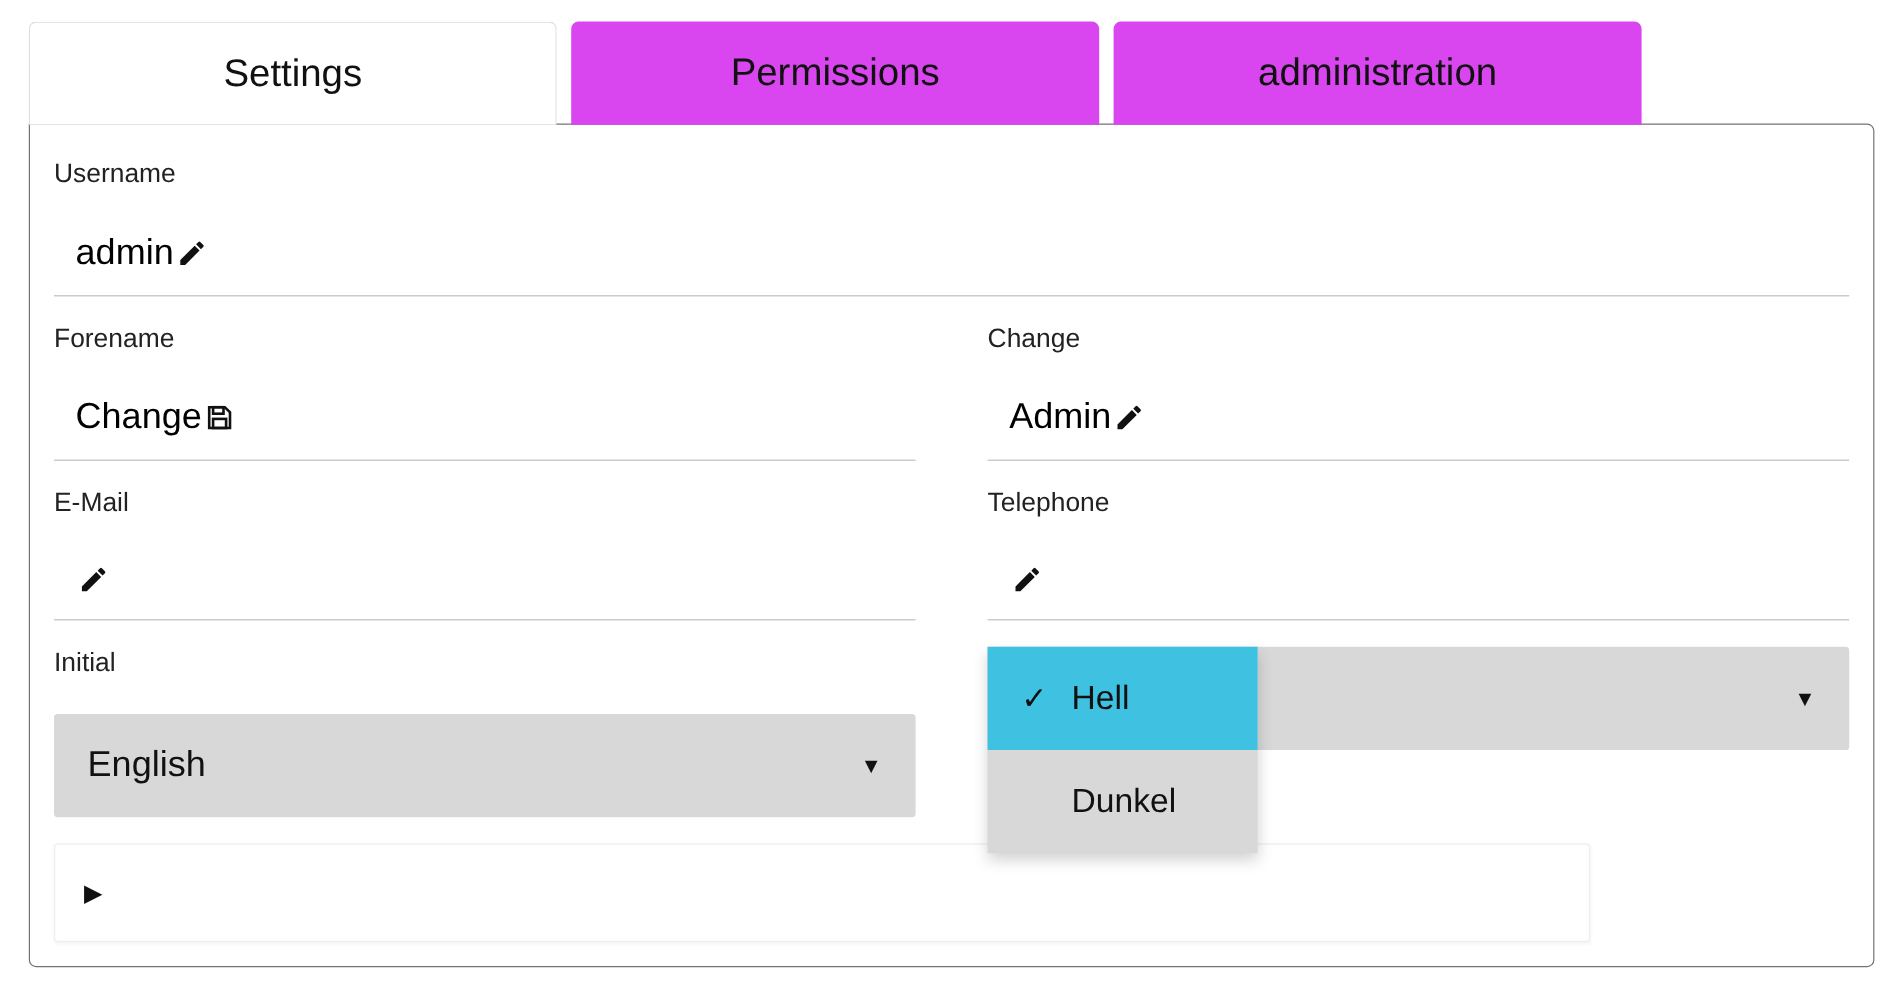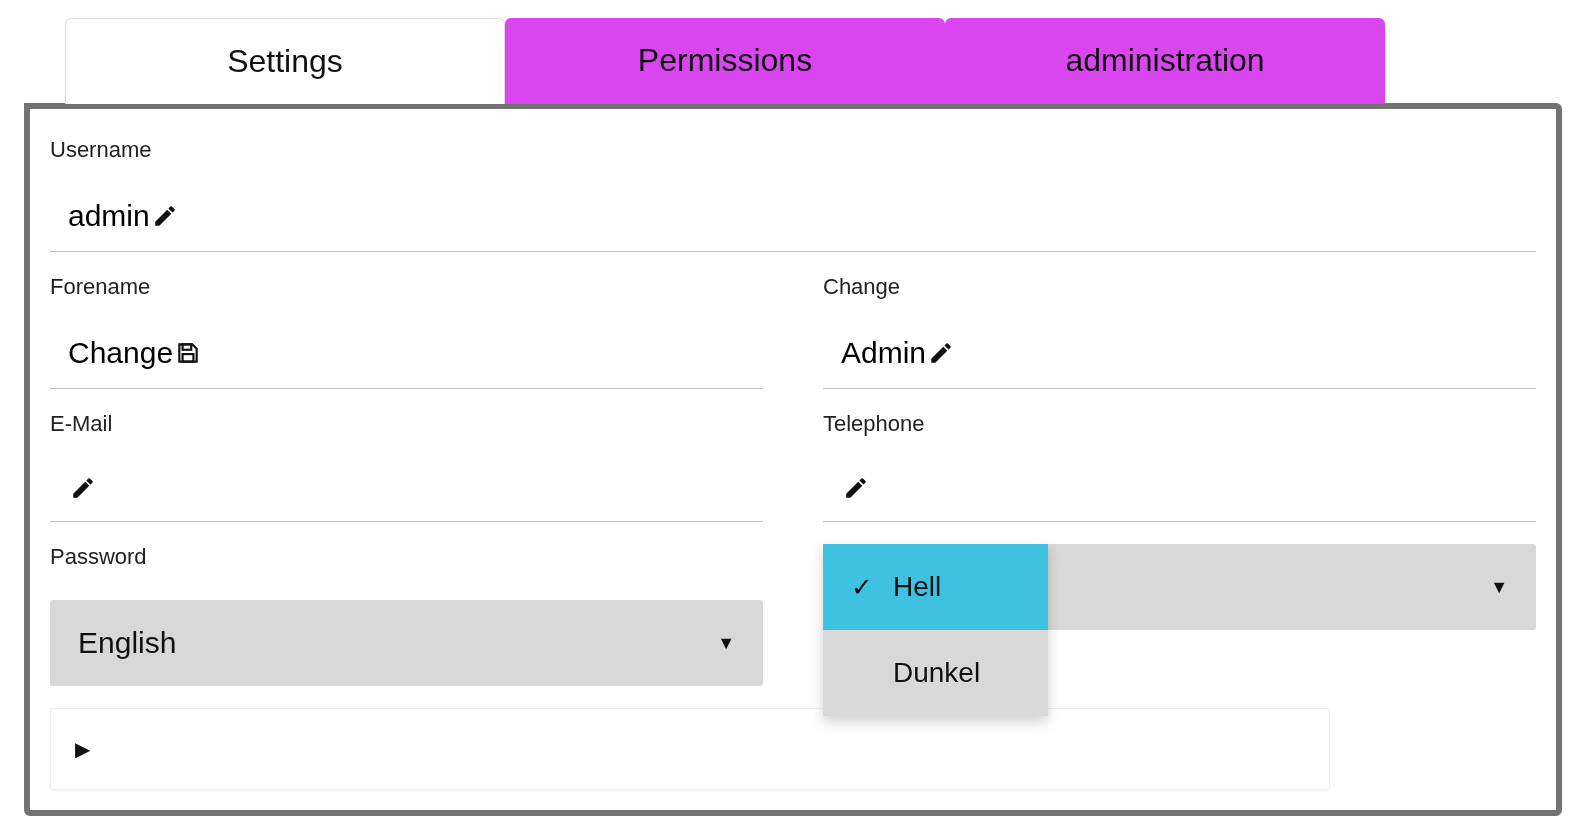--- a/index.html
+++ b/index.html
@@ -10,42 +10,41 @@
     font-family: -apple-system, BlinkMacSystemFont, "Segoe UI", Helvetica, Arial, sans-serif;
     background: #ffffff;
     color: #111;
   }
   .page {
     padding: 18px 24px;
   }
   
   .tabs {
     display: flex;
-    gap: 0;
+    gap: 12px;
     margin-bottom: 0;
-    margin-left: 41px;
   }
   .tab {
     width: 440px;
     text-align: center;
     padding: 24px 10px;
     font-size: 32px;
     background: #d946ef;
     border-radius: 6px 6px 0 0;
     margin-right: 0;
     cursor: pointer;
   }
   .tab.active {
     background: #ffffff;
     border: 1px solid #ddd;
     border-bottom: none;
   }
 
   .panel {
-    border: 6px solid #737373;
+    border: 1px solid #737373;
     padding: 28px 20px 20px 20px;
     border-radius: 0 6px 6px 6px;
     margin-top: -1px;
   }
 
   .row {
     display: flex;
     gap: 60px;
     margin-bottom: 22px;
   }
@@ -218,21 +217,21 @@
             <svg viewBox="0 0 24 24" fill="currentColor">
                 <path d="M3 17.25V21h3.75L17.81 9.94l-3.75-3.75L3 17.25zM20.71 7.04a1 1 0 0 0 0-1.41l-2.34-2.34a1 1 0 0 0-1.41 0l-1.83 1.83 3.75 3.75 1.83-1.83z"></path>
               </svg>
           </span>
         </div>
       </div>
     </div>
 
     <div class="row">
       <div class="field">
-        <div class="label">Password</div>
+        <div class="label">Initial</div>
         <div class="select-box">
           <span>English</span>
           <span class="caret">▼</span>
         </div>
       </div>
       <div class="field">
         <div class="select-box">
           <span></span>
           <span class="caret">▼</span>
 

